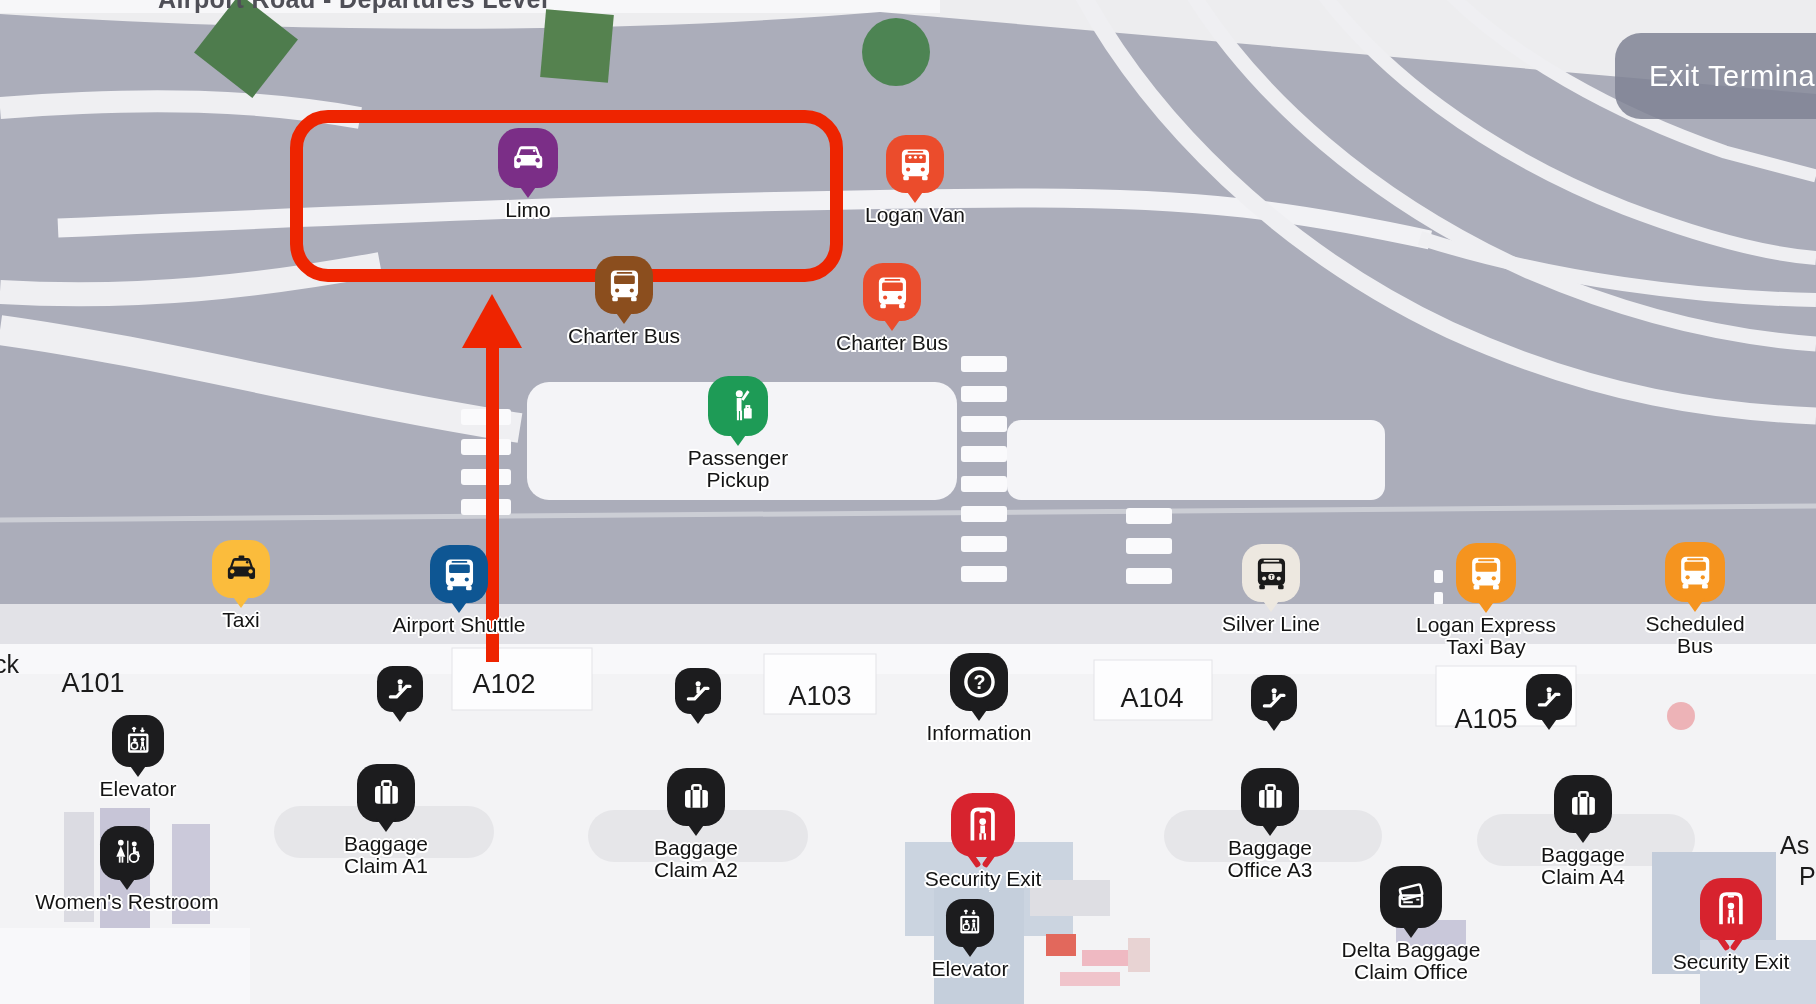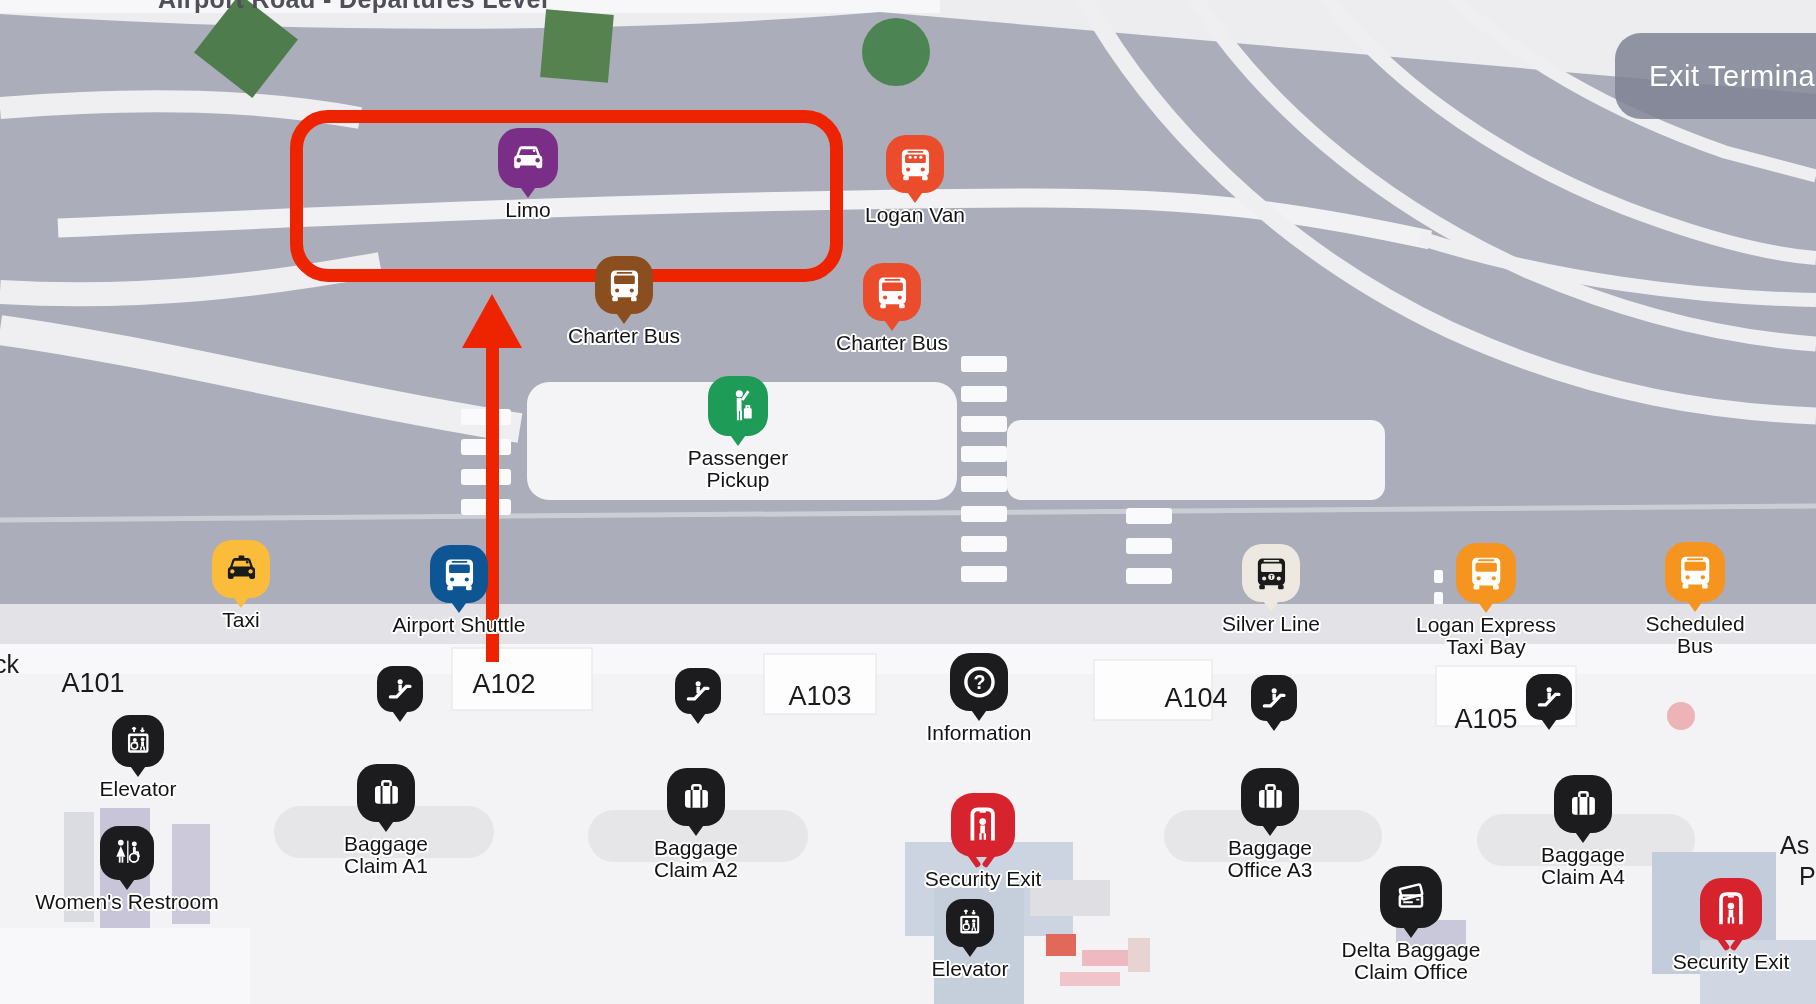--- a/index.html
+++ b/index.html
@@ -524,21 +524,21 @@
         <div class="xleg" style="background: rgb(215, 35, 46); left: 55%; transform: rotate(35deg);"></div>
       </div>
       <div class="pin-label" style="left: 1731px; top: 951px;">
         <div>Security Exit</div>
       </div>
     </div>
   <div id="gates">
       <div class="gate-label" style="left: 93px; top: 668px;">A101</div>
       <div class="gate-label" style="left: 472px; top: 669px; margin-left: 32px;">A102</div>
       <div class="gate-label" style="left: 820px; top: 681px;">A103</div>
-      <div class="gate-label" style="left: 1152px; top: 683px; margin-left: 44px;">A104</div>
+      <div class="gate-label" style="left: 1152px; top: 683px;">A104</div>
       <div class="gate-label" style="left: 1486px; top: 704px;">A105</div>
     </div>
   <div id="frags">
       <div class="edge-frag" style="left: -6px; top: 650px;">ck</div>
       <div class="edge-frag" style="left: 1780px; top: 831px;">As</div>
       <div class="edge-frag" style="left: 1799px; top: 862px;">P</div>
     </div>
 
   <div id="exit-btn">
     <span>Exit Terminal</span>

